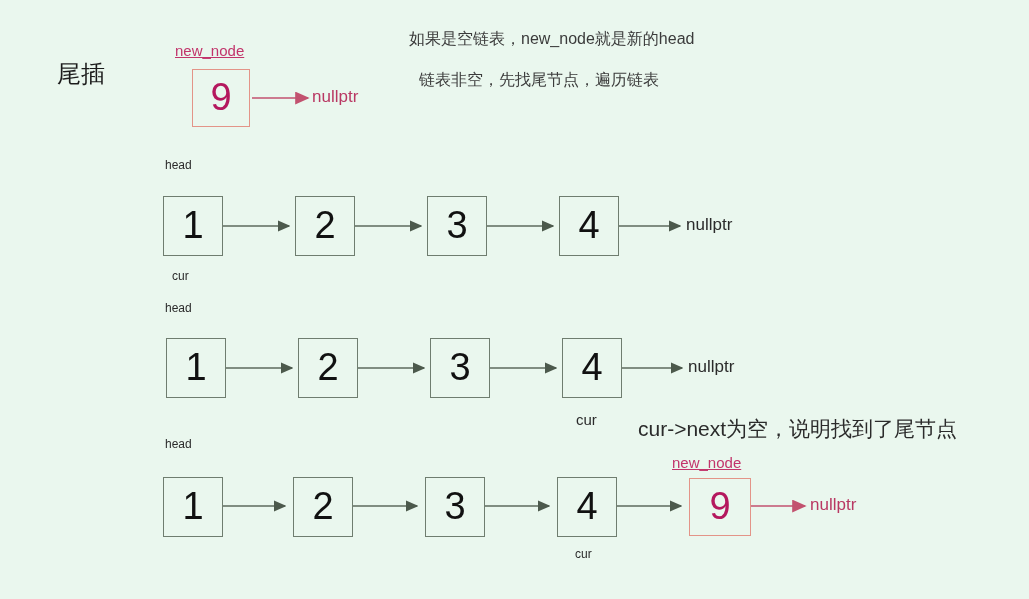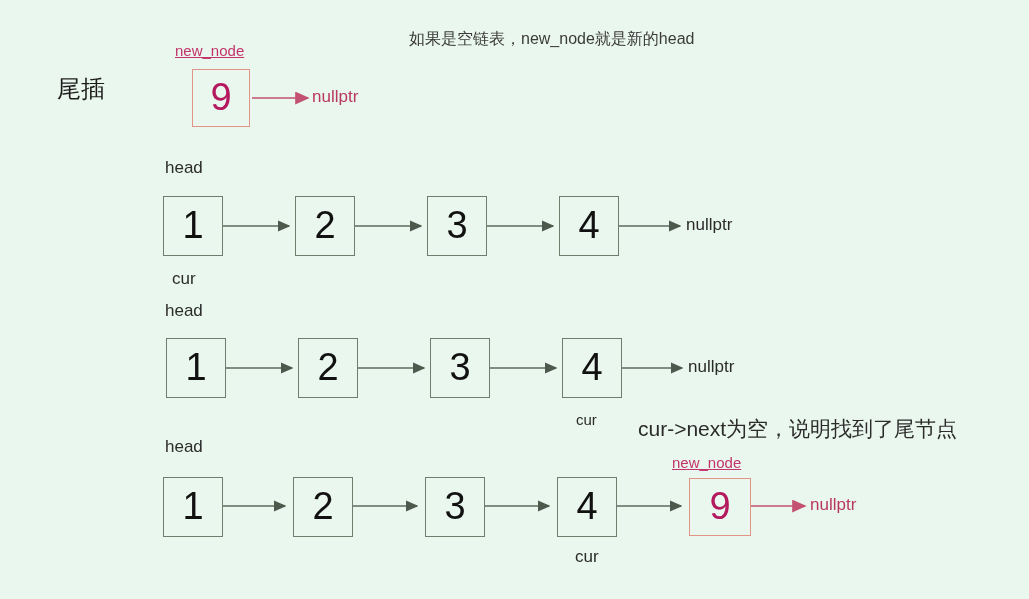--- a/index.html
+++ b/index.html
@@ -38,21 +38,21 @@
   }
   .node.new {
     border-color: #e39488;
     color: #b4185e;
   }
   .node span { transform: translateY(-1px); }
 
   
   .lbl {
     position: absolute;
-    font-size: 17px;
+    font-size: 12px;
     color: #2b2b2b;
     white-space: nowrap;
     font-family: "Liberation Sans", sans-serif;
   }
   .lbl.small { font-size: 15px; }
   .lbl.pink {
     color: #c2346b;
     font-size: 15px;
     text-decoration: underline;
   }
@@ -115,23 +115,24 @@
     <line x1="490" y1="368" x2="556" y2="368" stroke="#5d6a5d" stroke-width="1.4" marker-end="url(#ah-dark)"></line>
     <line x1="622" y1="368" x2="682" y2="368" stroke="#5d6a5d" stroke-width="1.4" marker-end="url(#ah-dark)"></line>
 
     <line x1="223" y1="506" x2="285" y2="506" stroke="#5d6a5d" stroke-width="1.4" marker-end="url(#ah-dark)"></line>
     <line x1="353" y1="506" x2="417" y2="506" stroke="#5d6a5d" stroke-width="1.4" marker-end="url(#ah-dark)"></line>
     <line x1="485" y1="506" x2="549" y2="506" stroke="#5d6a5d" stroke-width="1.4" marker-end="url(#ah-dark)"></line>
     <line x1="617" y1="506" x2="681" y2="506" stroke="#5d6a5d" stroke-width="1.4" marker-end="url(#ah-dark)"></line>
     <line x1="751" y1="506" x2="805" y2="506" stroke="#c2526f" stroke-width="1.6" marker-end="url(#ah-pink)"></line>
   </svg>
 
-  <div class="title" style="left:57px; top:58px;margin-top:15px;">尾插</div>
+  <div class="title" style="left:57px; top:58px;">尾插</div>
 
   <div class="note" style="left:409px; top:29px;text-align:center;">如果是空链表，new_node就是新的head</div>
+  <div class="note" style="left:419px; top:70px;">链表非空，先找尾节点，遍历链表</div>
 
   <div class="lbl pink" style="left:175px; top:42px;">new_node</div>
   <div class="node new" style="left:192px; top:69px; width:58px; height:58px;">
     <span>9</span>
   </div>
   <div class="lbl nullptr-pink" style="left:312px; top:87px;">nullptr</div>
 
   <div class="lbl" style="left:165px; top:158px;">head</div>
 
   <div class="node" style="left:163px; top:196px; width:60px; height:60px;">

